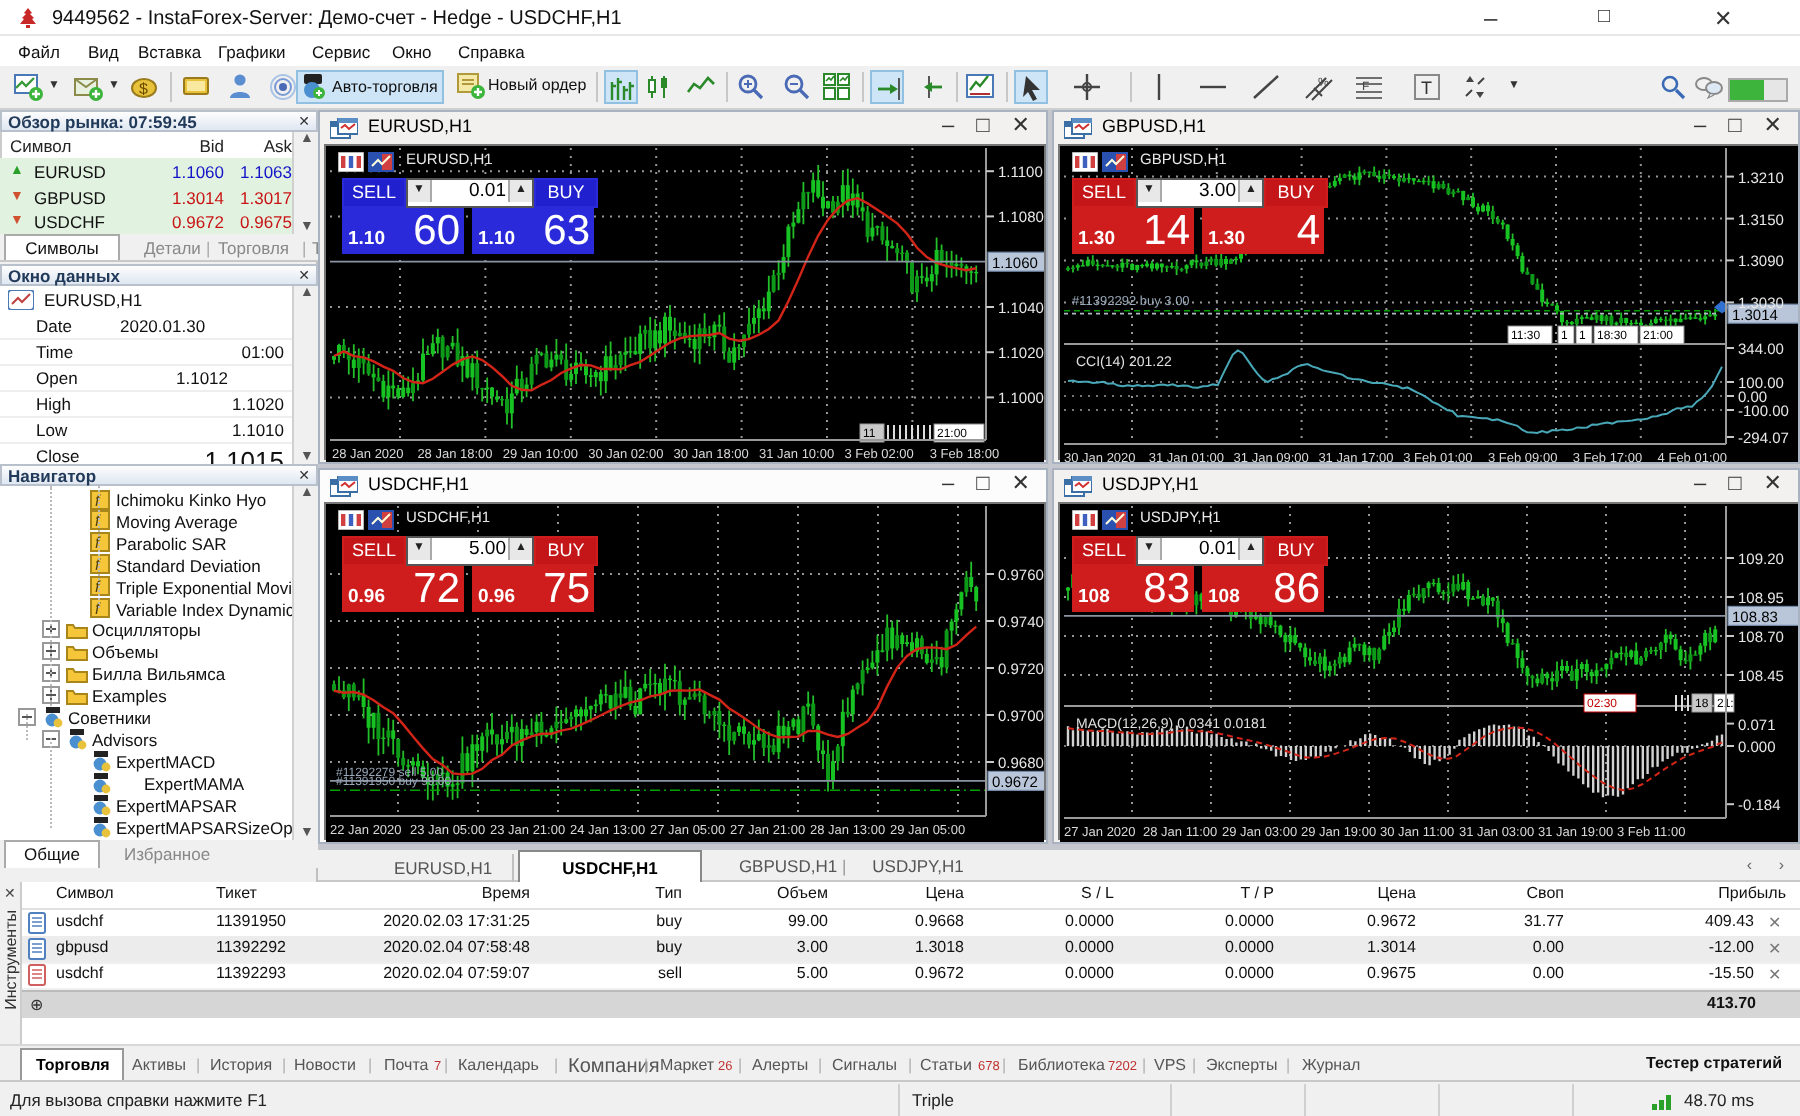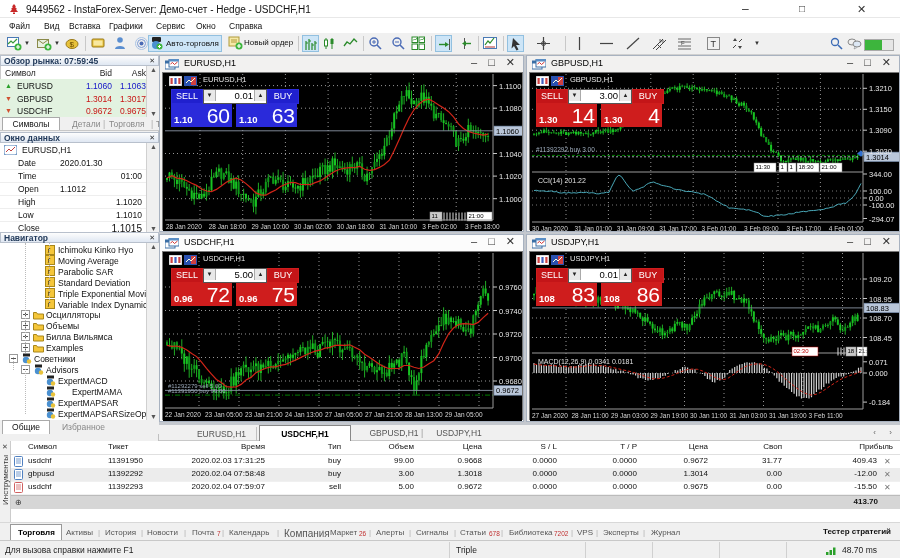--- a/index.html
+++ b/index.html
@@ -282,33 +282,33 @@
       <div style="position:absolute;left:0;top:14px;width:146px;height:13px;border-bottom:1px solid #eee;box-sizing:border-box">
 <span style="position:absolute;left:18px;top:1px;font-size:8.5px;color:#111">Date</span>
 <span style="position:absolute;left:60px;top:1px;width:82px;font-size:8.5px;color:#111">2020.01.30</span>
       </div>
       <div style="position:absolute;left:0;top:27px;width:146px;height:13px;border-bottom:1px solid #eee;box-sizing:border-box">
 <span style="position:absolute;left:18px;top:1px;font-size:8.5px;color:#111">Time</span>
 <span style="position:absolute;left:60px;top:1px;width:82px;text-align:right;font-size:8.5px;color:#111">01:00</span>
       </div>
       <div style="position:absolute;left:0;top:40px;width:146px;height:13px;border-bottom:1px solid #eee;box-sizing:border-box">
 <span style="position:absolute;left:18px;top:1px;font-size:8.5px;color:#111">Open</span>
-<span style="position:absolute;left:60px;top:1px;width:82px;text-align:left;font-size:8.5px;color:#111">1.1012</span>
+<span style="position:absolute;left:60px;top:1px;width:82px;text-align:center;font-size:8.5px;color:#111">1.1012</span>
       </div>
       <div style="position:absolute;left:0;top:53px;width:146px;height:13px;border-bottom:1px solid #eee;box-sizing:border-box">
 <span style="position:absolute;left:18px;top:1px;font-size:8.5px;color:#111">High</span>
 <span style="position:absolute;left:60px;top:1px;width:82px;text-align:right;font-size:8.5px;color:#111">1.1020</span>
       </div>
       <div style="position:absolute;left:0;top:66px;width:146px;height:13px;border-bottom:1px solid #eee;box-sizing:border-box">
 <span style="position:absolute;left:18px;top:1px;font-size:8.5px;color:#111">Low</span>
 <span style="position:absolute;left:60px;top:1px;width:82px;text-align:right;font-size:8.5px;color:#111">1.1010</span>
       </div>
       <div style="position:absolute;left:0;top:79px;width:146px;height:13px;border-bottom:1px solid #eee;box-sizing:border-box">
 <span style="position:absolute;left:18px;top:1px;font-size:8.5px;color:#111">Close</span>
-<span style="position:absolute;left:60px;top:1px;width:82px;text-align:right;font-size:10px;color:#111">1.1015</span>
+<span style="position:absolute;left:60px;top:1px;width:82px;text-align:right;font-size:13px;color:#111">1.1015</span>
       </div>
       <div style="position:absolute;left:146px;top:0px;width:13px;height:89px;background:#f0f0f0;border-left:1px solid #d0d0d0;box-sizing:border-box">
         <span style="position:absolute;left:3px;top:0px;font-size:7px;color:#555">▲</span>
         <span style="position:absolute;left:3px;bottom:0px;font-size:7px;color:#555">▼</span>
       </div>
     </div>
     <div style="position:absolute;left:0;top:232px;width:159px;height:11px;background:linear-gradient(#fdfdfd,#dfe7f2);border:1px solid #b8c0cc;box-sizing:border-box">
 <span style="position:absolute;left:3px;top:0px;font-size:8.5px;font-weight:bold;color:#223a5a">Навигатор</span>
 <span style="position:absolute;right:3px;top:1px;font-size:7px;color:#333">✕</span>
     </div>

